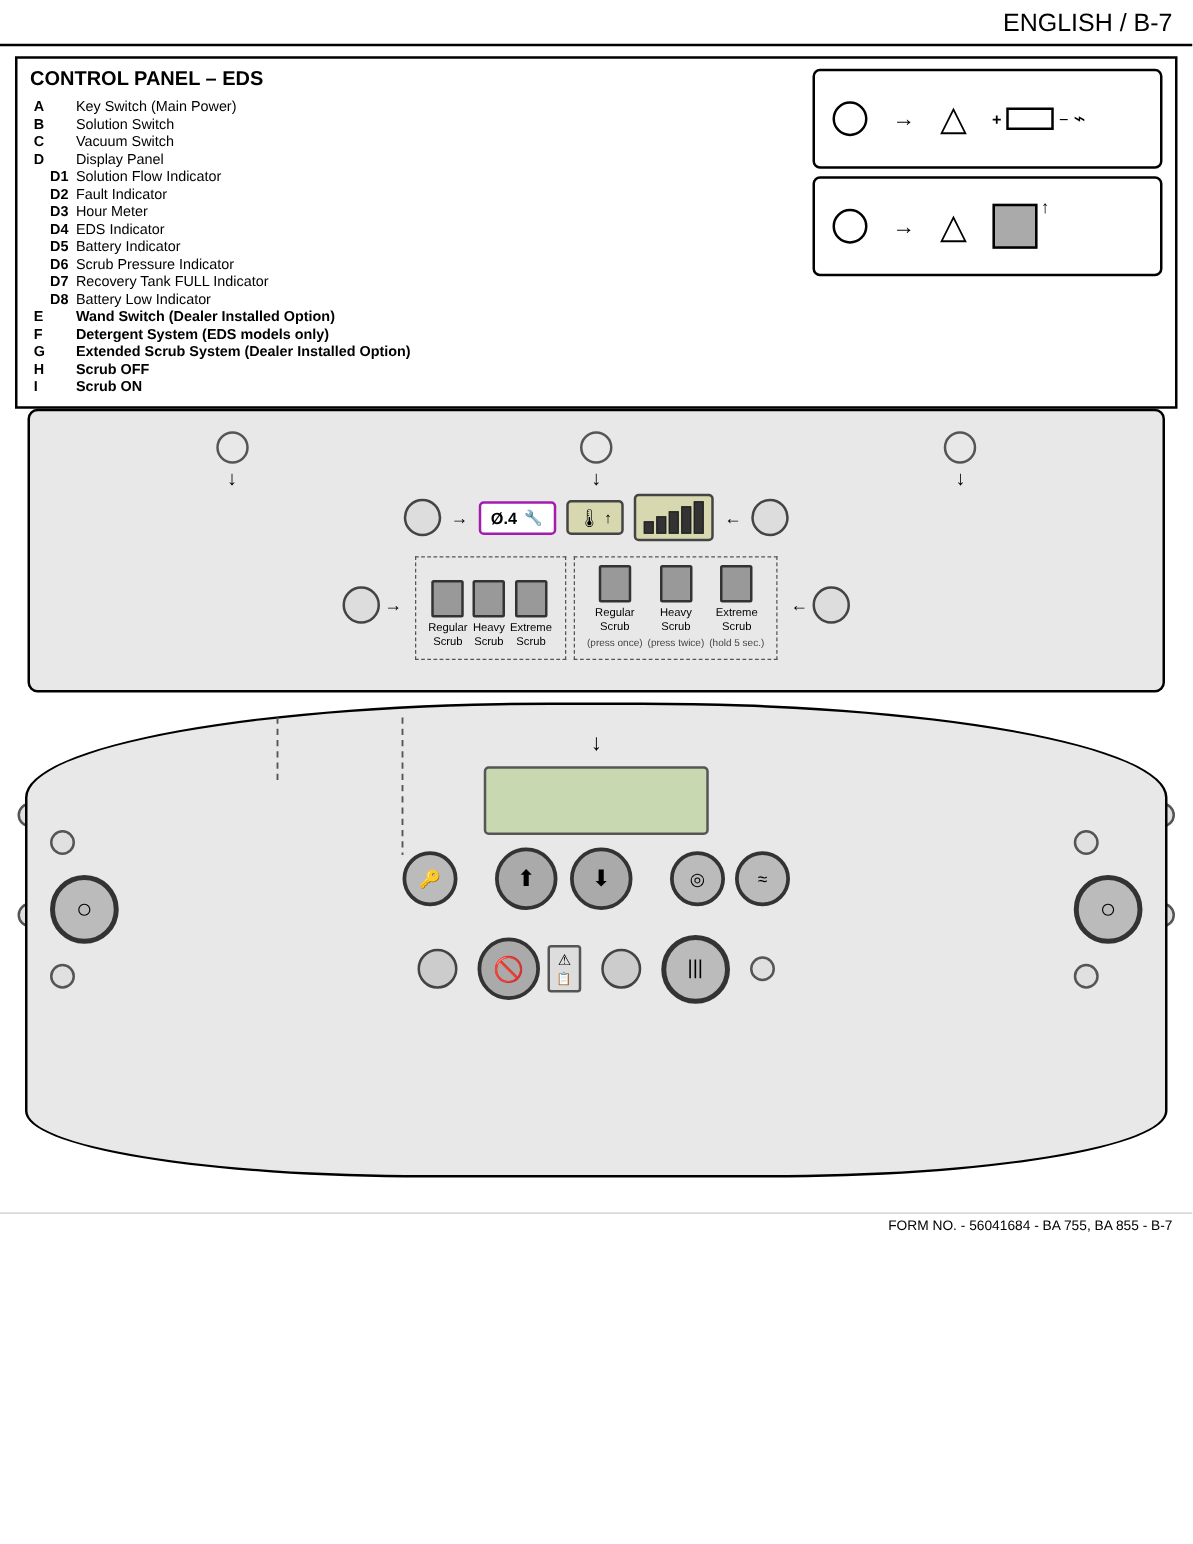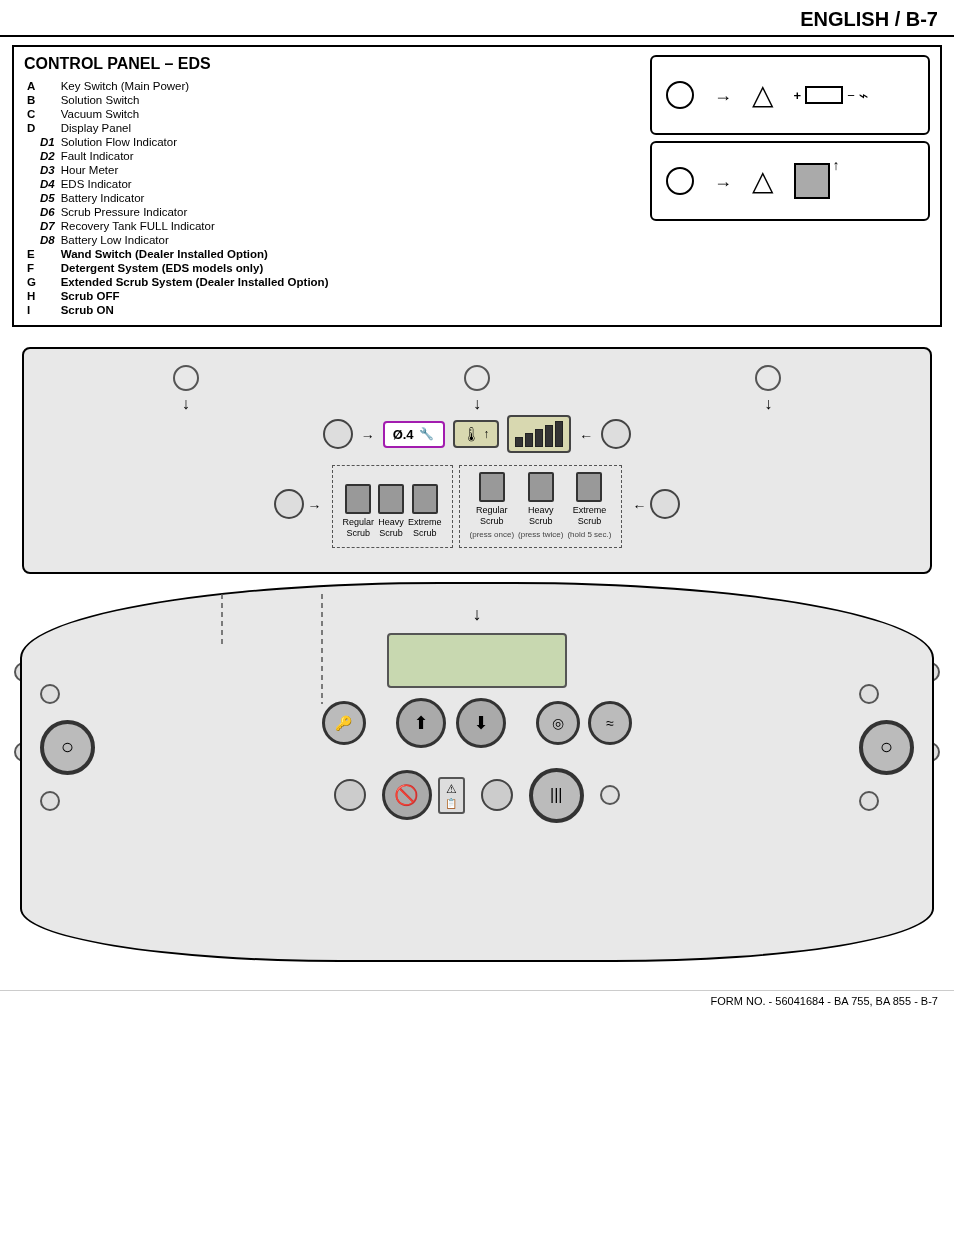--- a/index.html
+++ b/index.html
@@ -11,34 +11,34 @@
       font-size: 12px;
       color: #000;
       position: relative;
     }
 
     
     .page-header {
       text-align: right;
       padding: 8px 16px 4px 16px;
       font-size: 20px;
-      font-weight: bold;
+      font-weight: normal;
       border-bottom: 2px solid #000;
     }
 
     
     .main-content {
       padding: 8px 12px;
     }
 
     
     .control-panel-box {
       border: 2px solid #000;
       padding: 8px 10px;
-      margin-bottom: 20px;
+      margin-bottom: 0;
     }
 
     .control-panel-title {
       font-size: 16px;
       font-weight: bold;
       margin-bottom: 6px;
     }
 
     .panel-layout {
       display: flex;
@@ -58,21 +58,21 @@
       padding: 1px 3px;
       vertical-align: top;
     }
 
     .panel-list td:first-child {
       font-weight: bold;
       white-space: nowrap;
       min-width: 22px;
     }
 
-    .indent1 td:first-child { padding-left: 12px; font-style: italic; }
+    .indent1 td:first-child { padding-left: 12px; }
 
     
     .panel-diagrams {
       display: flex;
       flex-direction: column;
       gap: 6px;
       min-width: 280px;
     }
 
     .diagram-box {

